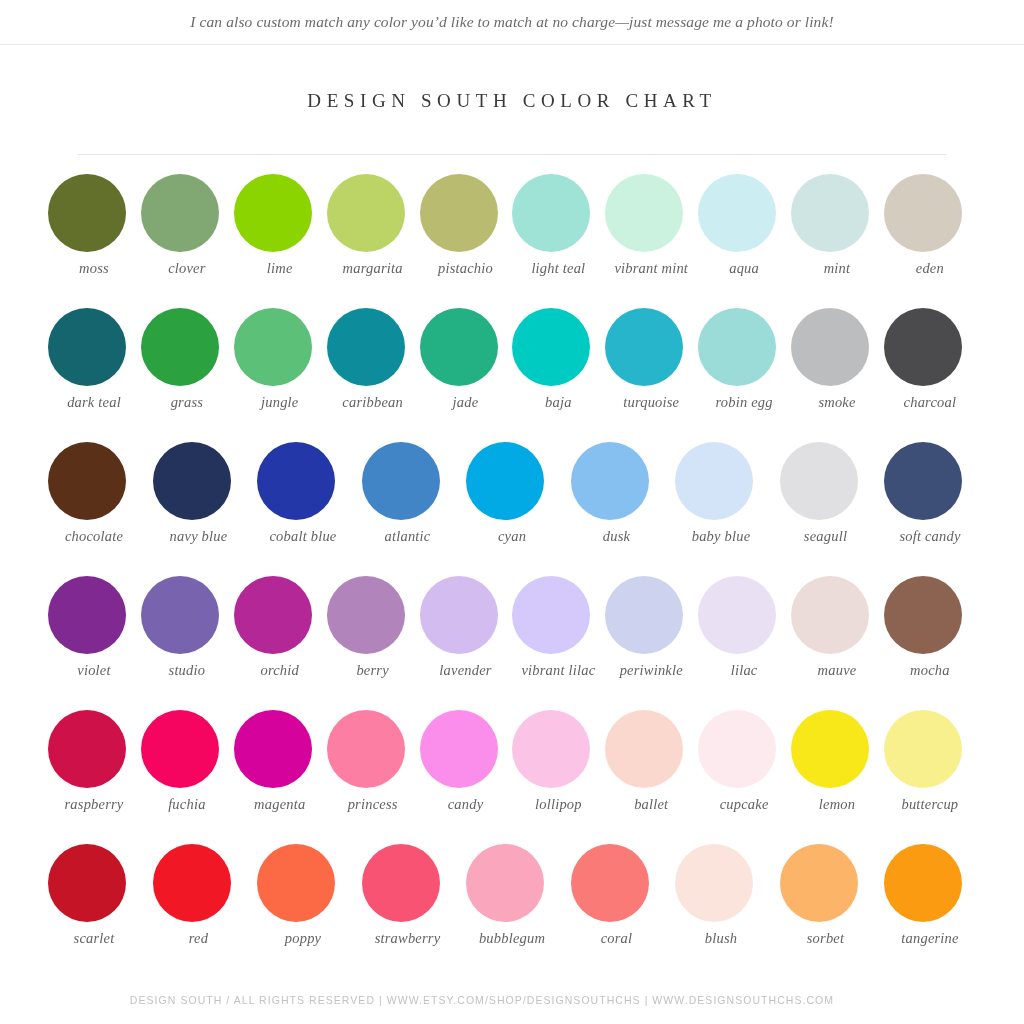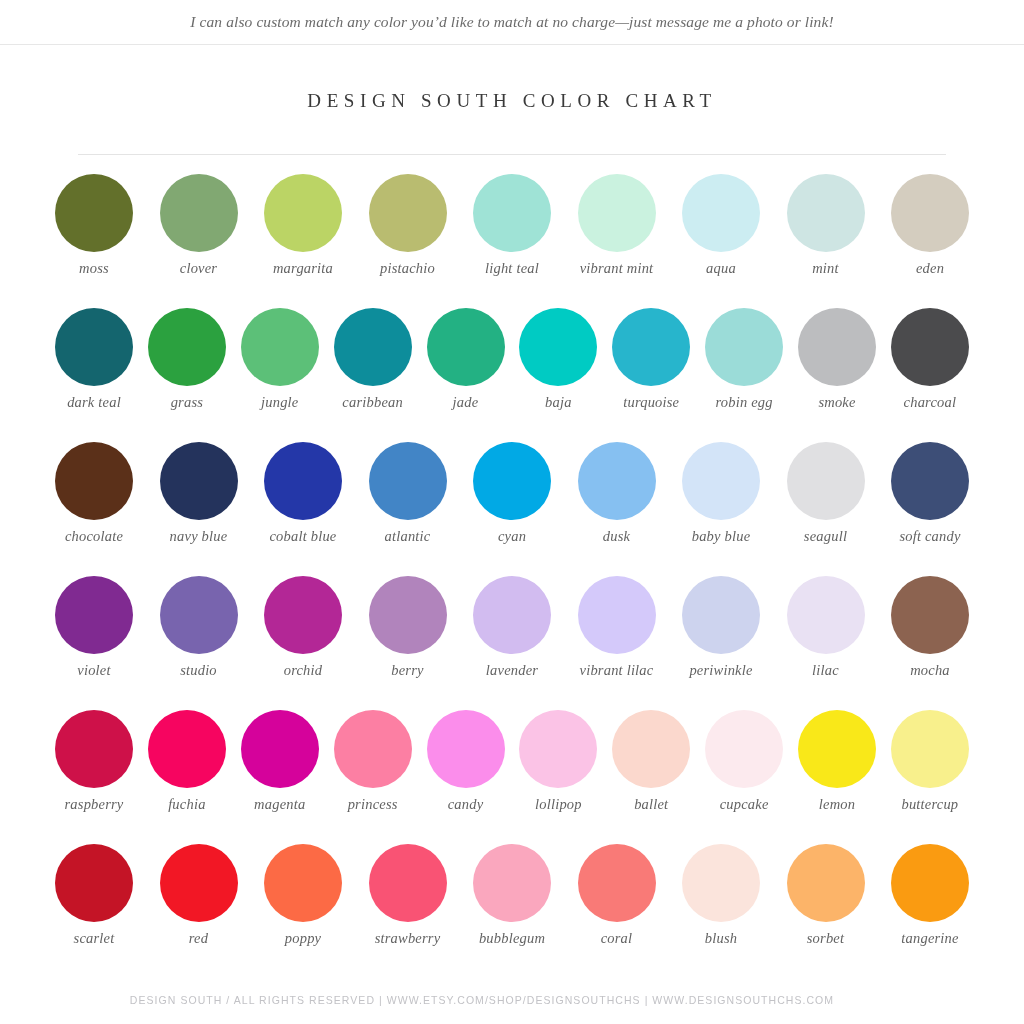--- a/index.html
+++ b/index.html
@@ -66,21 +66,21 @@
   }
   .swatch-row {
     display: flex;
     justify-content: space-between;
     height: 134px;
   }
   .swatch-cell {
     width: 92px;
     display: flex;
     flex-direction: column;
-    align-items: center;
+    align-items: flex-start;
   }
   .swatch-dot {
     width: 78px;
     height: 78px;
     border-radius: 50%;
     flex: none;
   }
   .swatch-label {
     margin-top: 8px;
     font-family: "Liberation Serif", "DejaVu Serif", serif;
@@ -130,20 +130,24 @@
     <div class="swatch-row">
       <div class="swatch-cell">
         <div class="swatch-dot" style="background: rgb(99, 112, 43);"></div>
         <div class="swatch-label">moss</div>
       </div>
       <div class="swatch-cell">
         <div class="swatch-dot" style="background: rgb(129, 168, 114);"></div>
         <div class="swatch-label">clover</div>
       </div>
       <div class="swatch-cell">
+        <div class="swatch-dot" style="background: rgb(140, 212, 0);"></div>
+        <div class="swatch-label">lime</div>
+      </div>
+      <div class="swatch-cell">
         <div class="swatch-dot" style="background: rgb(187, 212, 101);"></div>
         <div class="swatch-label">margarita</div>
       </div>
       <div class="swatch-cell">
         <div class="swatch-dot" style="background: rgb(185, 188, 112);"></div>
         <div class="swatch-label">pistachio</div>
       </div>
       <div class="swatch-cell">
         <div class="swatch-dot" style="background: rgb(159, 227, 214);"></div>
         <div class="swatch-label">light teal</div>
@@ -270,20 +274,24 @@
         <div class="swatch-dot" style="background: rgb(212, 201, 250);"></div>
         <div class="swatch-label">vibrant lilac</div>
       </div>
       <div class="swatch-cell">
         <div class="swatch-dot" style="background: rgb(205, 211, 238);"></div>
         <div class="swatch-label">periwinkle</div>
       </div>
       <div class="swatch-cell">
         <div class="swatch-dot" style="background: rgb(233, 225, 243);"></div>
         <div class="swatch-label">lilac</div>
+      </div>
+      <div class="swatch-cell">
+        <div class="swatch-dot" style="background: rgb(235, 220, 218);"></div>
+        <div class="swatch-label">mauve</div>
       </div>
       <div class="swatch-cell">
         <div class="swatch-dot" style="background: rgb(140, 99, 80);"></div>
         <div class="swatch-label">mocha</div>
       </div>
     </div>
     <div class="swatch-row">
       <div class="swatch-cell">
         <div class="swatch-dot" style="background: rgb(206, 17, 73);"></div>
         <div class="swatch-label">raspberry</div>

